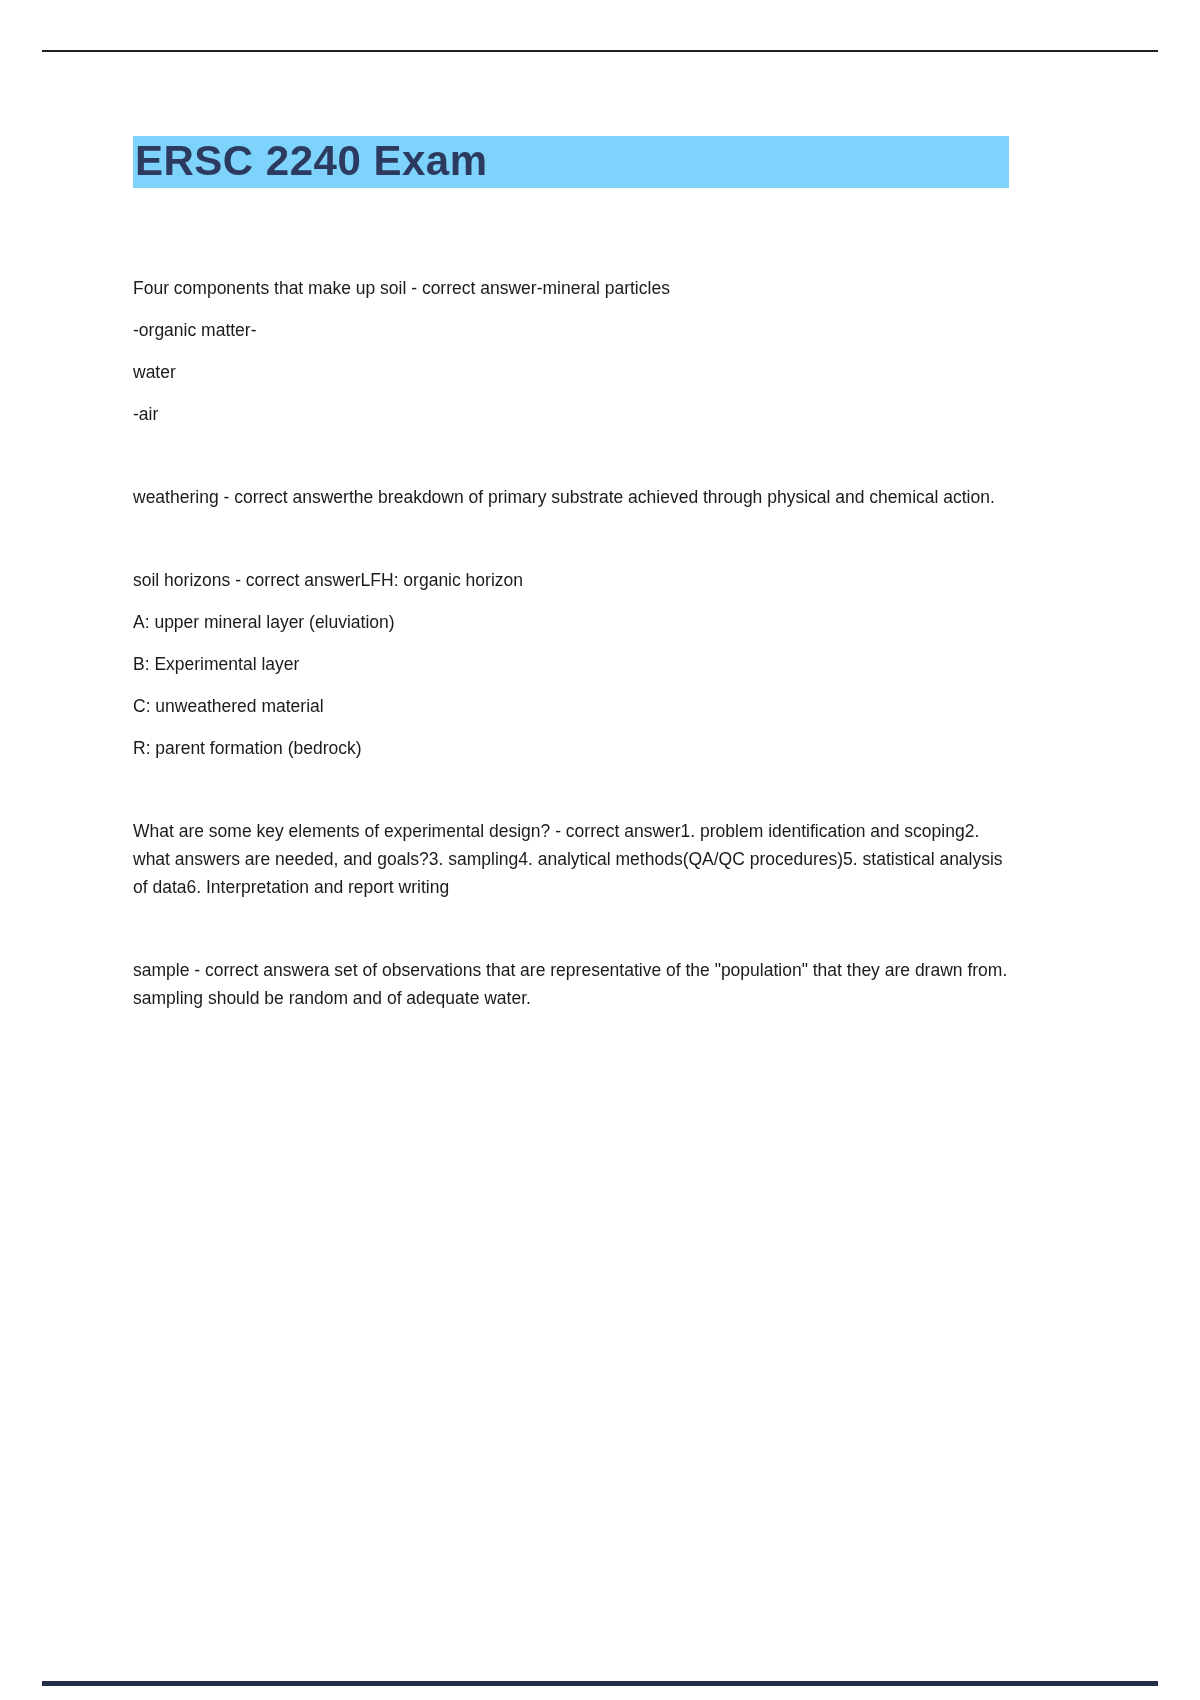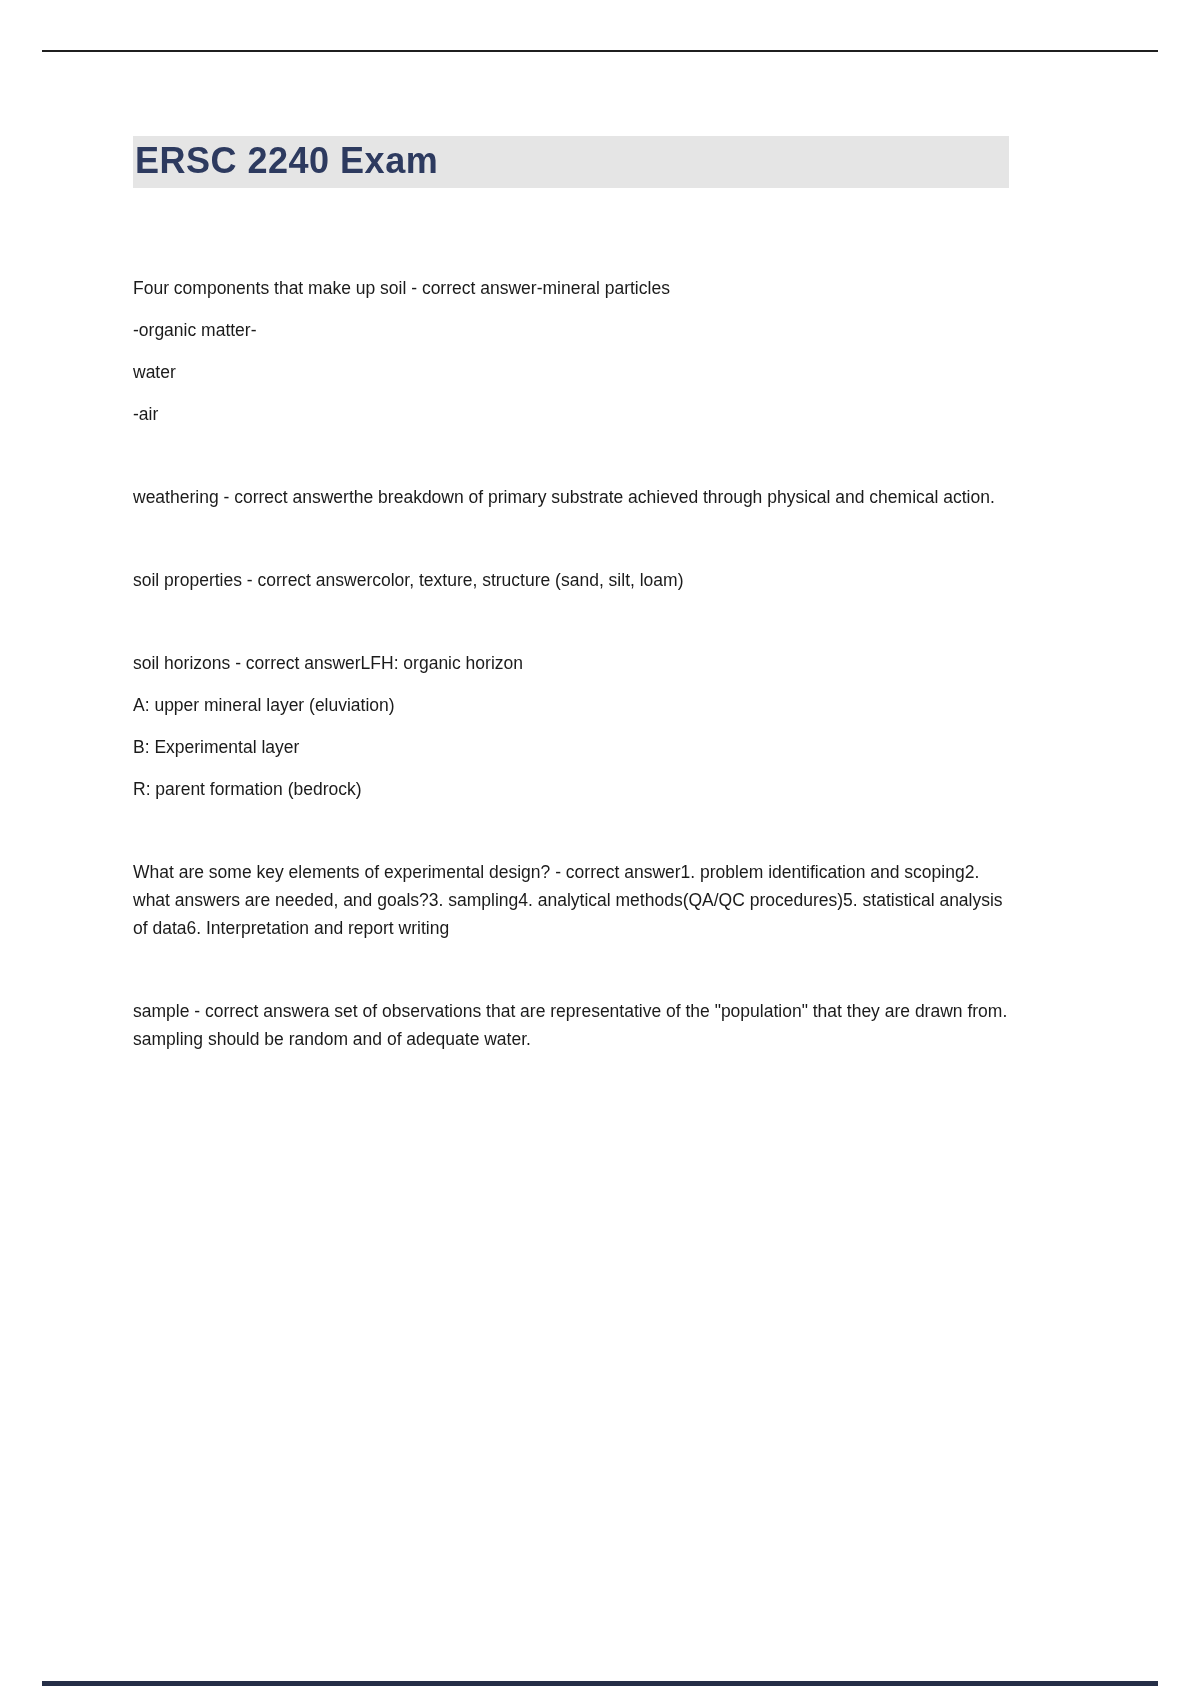--- a/index.html
+++ b/index.html
@@ -34,23 +34,23 @@
   .content {
     position: absolute;
     left: 133px;
     top: 136px;
     width: 876px;
   }
   .doc-title {
     display: block;
     box-sizing: border-box;
     width: 100%;
-    background: #e5e5e5;
+    background: #7dd3fc;
     color: #2d3a5f;
-    font-size: 36px;
+    font-size: 42px;
     font-weight: bold;
     line-height: 50px;
     padding: 0 0 2px 2px;
     letter-spacing: 0.5px;
     margin: 0 0 86px 0;
   }
   .blocks {
     width: 100%;
   }
   .block {
@@ -74,26 +74,24 @@
       <div class="block">
         <p>Four components that make up soil - correct answer-mineral particles</p>
         <p>-organic matter-</p>
         <p>water</p>
         <p>-air</p>
       </div>
       <div class="block">
         <p>weathering - correct answerthe breakdown of primary substrate achieved through physical and chemical action.</p>
       </div>
       <div class="block">
-        <p>soil properties - correct answercolor, texture, structure (sand, silt, loam)</p>
-      </div>
-      <div class="block">
         <p>soil horizons - correct answerLFH: organic horizon</p>
         <p>A: upper mineral layer (eluviation)</p>
         <p>B: Experimental layer</p>
+        <p>C: unweathered material</p>
         <p>R: parent formation (bedrock)</p>
       </div>
       <div class="block">
         <p>What are some key elements of experimental design? - correct answer1. problem identification and scoping2. what answers are needed, and goals?3. sampling4. analytical methods(QA/QC procedures)5. statistical analysis of data6. Interpretation and report writing</p>
       </div>
       <div class="block">
         <p>sample - correct answera set of observations that are representative of the "population" that they are drawn from. sampling should be random and of adequate water.</p>
       </div>
     </div>
 </div>

